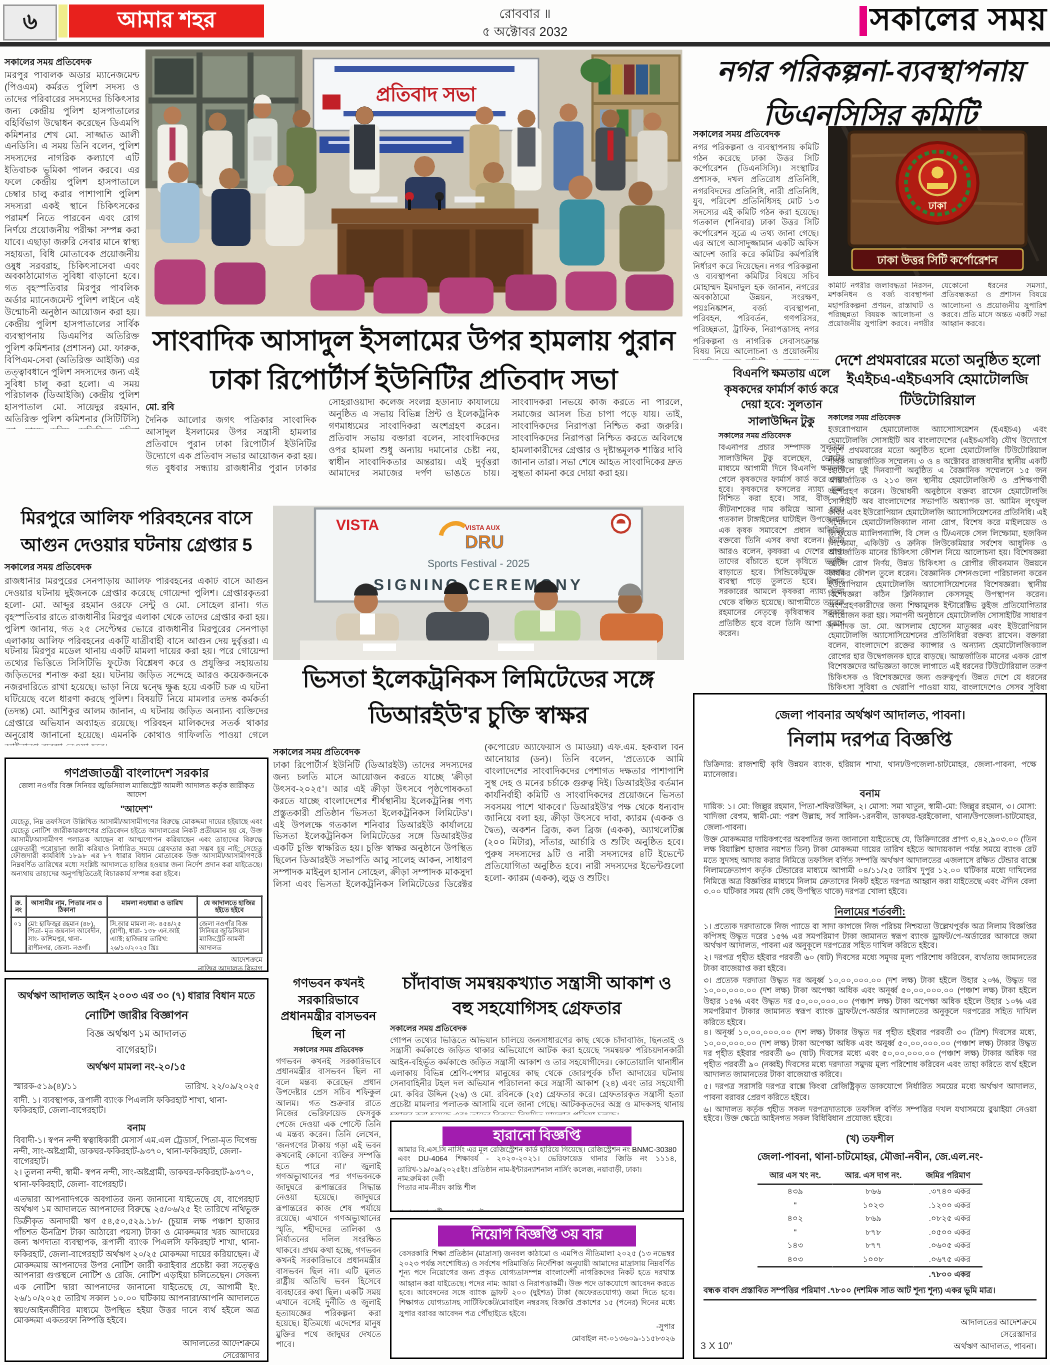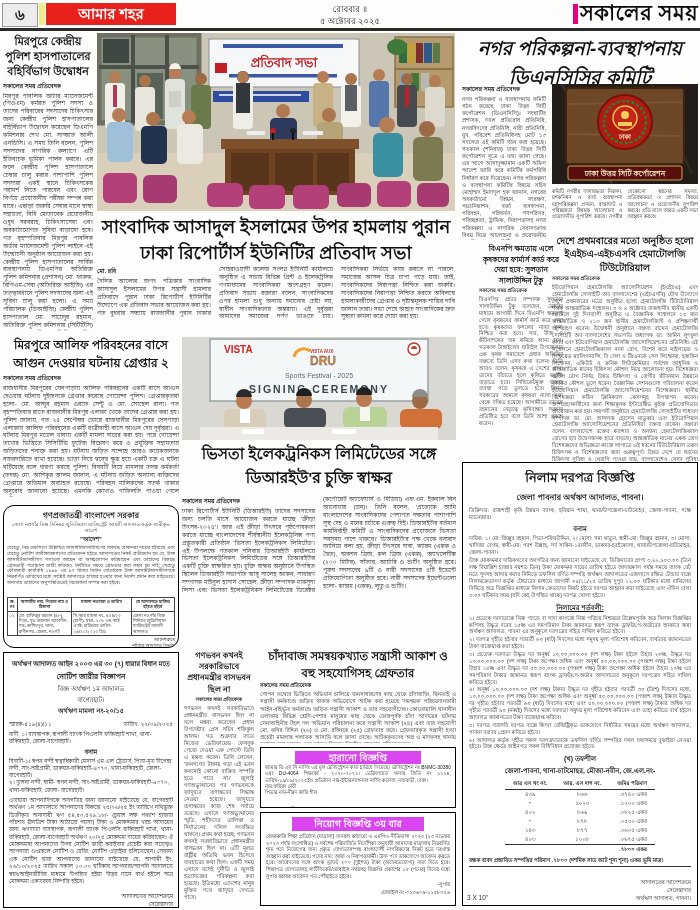--- a/index.html
+++ b/index.html
@@ -23,50 +23,49 @@
   
   .h-xl{font-weight:bold;line-height:1.45;color:#111;}
   .by{font-size:6px;font-weight:bold;color:#111;margin-bottom:1px;}
   .bt{font-size:6px;line-height:1.32;color:#262626;}
   .bt2{font-size:5.5px;line-height:1.3;color:#262626;}
   .bt3{font-size:5.3px;line-height:1.3;color:#262626;}
   .bt4{font-size:5px;line-height:1.27;color:#262626;}
   .cols3{column-count:3;column-gap:8px;}
   .cols2{column-count:2;column-gap:8px;}
   .box{border:1px solid #000;background:#fff;box-sizing:border-box;}
-  .blackbar{background:#d946ef;color:#fff;font-weight:bold;text-align:center;}
+  .blackbar{background:#a21caf;color:#fff;font-weight:bold;text-align:center;}
   .sigr{text-align:right;}
   table{border-collapse:collapse;}
   .mtbl td,.mtbl th{border:0.5px solid #444;font-size:4.3px;line-height:1.25;padding:1px;vertical-align:top;text-align:left;font-weight:normal;}
   .mtbl th{font-weight:bold;text-align:center;}
   .atbl{margin:2px auto 0 auto;}
   .atbl th{font-size:5.4px;font-weight:bold;padding:1px 8px;border-bottom:0.5px solid #333;}
   .atbl td{font-size:5.4px;padding:0.5px 8px;text-align:center;}
   .atbl td.amt{text-align:right;}
   .atbl tr.tot td{border-top:1px solid #333;font-weight:bold;}
   .pre{white-space:pre-line;}
 </style>
 </head>
 <body>
 
 <div class="abs pgnum">৬</div>
 <div class="abs ysliver"></div>
 <div class="abs secbox">আমার শহর</div>
 <div class="abs dateblk">
   <div>রোববার ॥</div>
-  <div>৫ অক্টোবর ২০২৫</div>
+  <div>৫ অক্টোবর 2032</div>
 </div>
 <div class="abs masthead">
   <div class="mastbar"></div>
   <div class="masttxt">সকালের সময়</div>
 </div>
 <div class="abs toprule"></div>
 
 <div class="abs" style="left:3px;top:34px;width:90px;height:298px;">
-  <div class="h-xl ctr" style="font-size:11px;line-height:1.35;">মিরপুরে কেন্দ্রীয় পুলিশ হাসপাতালের বহির্বিভাগ উদ্বোধন</div>
   <div class="by" style="margin-top:2px;">সকালের সময় প্রতিবেদক</div>
   <div class="bt just clip" style="height:238px;">মিরপুর পাবলিক অর্ডার ম্যানেজমেন্ট (পিওএম) কর্মরত পুলিশ সদস্য ও তাদের পরিবারের সদস্যদের চিকিৎসার জন্য কেন্দ্রীয় পুলিশ হাসপাতালের বহির্বিভাগ উদ্বোধন করেছেন ডিএমপি কমিশনার শেখ মো. সাজ্জাত আলী এনডিসি। এ সময় তিনি বলেন, পুলিশ সদস্যদের নাগরিক কল্যাণে এটি ইতিবাচক ভূমিকা পালন করবে। এর ফলে কেন্দ্রীয় পুলিশ হাসপাতালে চেম্বার চালু করার পাশাপাশি পুলিশ সদস্যরা একই স্থানে চিকিৎসকের পরামর্শ নিতে পারবেন এবং রোগ নির্ণয়ে প্রয়োজনীয় পরীক্ষা সম্পন্ন করা যাবে। এছাড়া জরুরি সেবার মানে স্বাস্থ্য সহায়তা, বিধি মোতাবেক প্রয়োজনীয় ওষুধ সরবরাহ, চিকিৎসাসেবা এবং অবকাঠামোগত সুবিধা বাড়ানো হবে। গত বৃহস্পতিবার মিরপুর পাবলিক অর্ডার ম্যানেজমেন্ট পুলিশ লাইনে এই উন্মোচনী অনুষ্ঠান আয়োজন করা হয়। কেন্দ্রীয় পুলিশ হাসপাতালের সার্বিক ব্যবস্থাপনায় ডিএমপির অতিরিক্ত পুলিশ কমিশনার (প্রশাসন) মো. ফারুক, বিপিএম-সেবা (অতিরিক্ত আইজি) এর তত্ত্বাবধানে পুলিশ সদস্যদের জন্য এই সুবিধা চালু করা হলো। এ সময় পরিচালক (ডিআইজি) কেন্দ্রীয় পুলিশ হাসপাতাল মো. সায়েদুর রহমান, অতিরিক্ত পুলিশ কমিশনার (সিটিটিসি) মো. মাসুদ করিম, অতিরিক্ত পুলিশ কমিশনার (ডিবি) মো. শহিদুল ইসলাম বিপিএম, পিপিএম, অতিরিক্ত পুলিশ কমিশনার (লজিস্টিকস, বিমান ও প্রকিউরমেন্ট) হাসান মো. শওকত আলী, অতিরিক্ত পুলিশ কমিশনার (ট্রাফিক) মো. জিল্লুর রহমানসহ ডিএমপির ঊর্ধ্বতন কর্মকর্তারা উপস্থিত ছিলেন।</div>
 </div>
 
 <div class="abs" style="left:97px;top:33px;width:358px;height:178px;">
 <svg width="358" height="178" viewBox="0 0 358 178" xmlns="http://www.w3.org/2000/svg">
   <rect width="358" height="178" fill="#ccc6b6"></rect>
   <rect y="120" width="358" height="58" fill="#d9cfba"></rect>
 
   <rect x="2" y="2" width="100" height="88" fill="#88907f"></rect>
@@ -259,26 +258,26 @@
 </div>
 <div class="abs" style="left:182px;top:442px;width:274px;">
   <div class="h-xl ctr" style="font-size:15.5px;line-height:1.55;">ভিসতা ইলেকট্রনিকস লিমিটেডের সঙ্গে ডিআরইউ'র চুক্তি স্বাক্ষর</div>
 </div>
 <div class="abs cols2 clip" style="left:182px;top:496px;width:274px;height:150px;">
   <div class="by">সকালের সময় প্রতিবেদক</div>
   <div class="bt just">ঢাকা রিপোর্টার্স ইউনিটি (ডিআরইউ) তাদের সদস্যদের জন্য চলতি মাসে আয়োজন করতে যাচ্ছে 'ক্রীড়া উৎসব-২০২৫'। আর এই ক্রীড়া উৎসবে পৃষ্ঠপোষকতা করতে যাচ্ছে বাংলাদেশের শীর্ষস্থানীয় ইলেকট্রনিক্স পণ্য প্রস্তুতকারী প্রতিষ্ঠান 'ভিসতা ইলেকট্রনিকস লিমিটেড'। এই উপলক্ষে গতকাল শনিবার ডিআরইউ কার্যালয়ে ভিসতা ইলেকট্রনিকস লিমিটেডের সঙ্গে ডিআরইউর একটি চুক্তি স্বাক্ষরিত হয়। চুক্তি স্বাক্ষর অনুষ্ঠানে উপস্থিত ছিলেন ডিআরইউ সভাপতি আবু সালেহ আকন, সাধারণ সম্পাদক মাইনুল হাসান সোহেল, ক্রীড়া সম্পাদক মাকসুদা লিসা এবং ভিসতা ইলেকট্রনিকস লিমিটেডের ডিরেক্টর (কর্পোরেট অ্যাফেয়ার্স ও মিডিয়া) এফ.এম. ইকবাল বিন আনোয়ার (ডন)। তিনি বলেন, 'প্রত্যেকে আমি বাংলাদেশের সাংবাদিকদের পেশাগত দক্ষতার পাশাপাশি সুস্থ দেহ ও মনের চর্চাকে গুরুত্ব দিই। ডিআরইউর বর্তমান কার্যনির্বাহী কমিটি ও সাংবাদিকদের প্রয়োজনে ভিসতা সবসময় পাশে থাকবে।' ডিআরইউ'র পক্ষ থেকে ধন্যবাদ জানিয়ে বলা হয়, ক্রীড়া উৎসবে দাবা, ক্যারম (একক ও দ্বৈত), অকশন ব্রিজ, কল ব্রিজ (একক), অ্যাথলেটিক্স (২০০ মিটার), সাঁতার, আর্চারি ও শুটিং অনুষ্ঠিত হবে। পুরুষ সদস্যদের ৯টি ও নারী সদস্যদের ৪টি ইভেন্টে প্রতিযোগিতা অনুষ্ঠিত হবে। নারী সদস্যদের ইভেন্টগুলো হলো- ক্যারম (একক), লুডু ও শুটিং।</div>
 </div>
 
 <div class="abs" style="left:3px;top:336px;width:176px;">
-  <div class="h-xl ctr" style="font-size:12px;line-height:1.5;">মিরপুরে আলিফ পরিবহনের বাসে আগুন দেওয়ার ঘটনায় গ্রেপ্তার ২</div>
+  <div class="h-xl ctr" style="font-size:12px;line-height:1.5;">মিরপুরে আলিফ পরিবহনের বাসে আগুন দেওয়ার ঘটনায় গ্রেপ্তার 5</div>
   <div class="by" style="margin-top:1px;">সকালের সময় প্রতিবেদক</div>
   <div class="bt just clip" style="height:112px;">রাজধানীর মিরপুরের সেনপাড়ায় আলিফ পরিবহনের একটি বাসে আগুন দেওয়ার ঘটনায় দুইজনকে গ্রেপ্তার করেছে গোয়েন্দা পুলিশ। গ্রেপ্তারকৃতরা হলো- মো. আব্দুর রহমান ওরফে সেন্টু ও মো. সোহেল রানা। গত বৃহস্পতিবার রাতে রাজধানীর মিরপুর এলাকা থেকে তাদের গ্রেপ্তার করা হয়। পুলিশ জানায়, গত ২৫ সেপ্টেম্বর ভোরে রাজধানীর মিরপুরের সেনপাড়া এলাকায় আলিফ পরিবহনের একটি যাত্রীবাহী বাসে আগুন দেয় দুর্বৃত্তরা। এ ঘটনায় মিরপুর মডেল থানায় একটি মামলা দায়ের করা হয়। পরে গোয়েন্দা তথ্যের ভিত্তিতে সিসিটিভি ফুটেজ বিশ্লেষণ করে ও প্রযুক্তির সহায়তায় জড়িতদের শনাক্ত করা হয়। ঘটনায় জড়িত সন্দেহে আরও কয়েকজনকে নজরদারিতে রাখা হয়েছে। ভাড়া নিয়ে দ্বন্দ্বে ক্ষুব্ধ হয়ে একটি চক্র এ ঘটনা ঘটিয়েছে বলে ধারণা করছে পুলিশ। বিষয়টি নিয়ে মামলার তদন্ত কর্মকর্তা (তদন্ত) মো. আশিকুর আলম জানান, এ ঘটনায় জড়িত অন্যান্য ব্যক্তিদের গ্রেপ্তারে অভিযান অব্যাহত রয়েছে। পরিবহন মালিকদের সতর্ক থাকার অনুরোধ জানানো হয়েছে। এমনকি কোথাও গাফিলতি পাওয়া গেলে আইনানুগ ব্যবস্থা নেওয়া হবে।</div>
 </div>
 
-<div class="abs box clip" style="left:3px;top:505px;width:176px;height:143px;padding:3px;border-radius:11px;">
+<div class="abs box clip" style="left:3px;top:505px;width:176px;height:143px;padding:3px;">
   <div class="ctr" style="font-size:8px;font-weight:bold;">গণপ্রজাতন্ত্রী বাংলাদেশ সরকার</div>
   <div class="ctr" style="font-size:4.8px;line-height:1.25;">জেলা নওগাঁর বিজ্ঞ সিনিয়র জুডিসিয়াল ম্যাজিস্ট্রেট আমলী আদালত কর্তৃক জারীকৃত আদেশ</div>
   <div class="ctr" style="font-size:6px;font-weight:bold;">"আদেশ"</div>
   <div class="just clip" style="font-size:4.7px;line-height:1.25;height:50px;color:#262626;">যেহেতু, নিম্ন তফসিলে উল্লিখিত আসামী/আসামীগণের বিরুদ্ধে মোকদ্দমা দায়ের হইয়াছে এবং যেহেতু নোটিশ জারীকারকগণের প্রতিবেদন হইতে আদালতের নিকট প্রতীয়মান হয় যে, উক্ত আসামী/আসামীগণ পলাতক আছেন বা আত্মগোপন করিয়াছেন এবং তাহাদের বিরুদ্ধে গ্রেফতারী পরোয়ানা জারী করিয়াও নির্ধারিত সময়ে গ্রেফতার করা সম্ভব হয় নাই; সেহেতু ফৌজদারী কার্যবিধি ১৮৯৮ এর ৮৭ ধারার বিধান মোতাবেক উক্ত আসামী/আসামীগণকে নিম্নবর্ণিত তারিখের মধ্যে সংশ্লিষ্ট আদালতে হাজির হওয়ার জন্য নির্দেশ প্রদান করা যাইতেছে। অন্যথায় তাহাদের অনুপস্থিতিতেই বিচারকার্য সম্পন্ন করা হইবে।</div>
   <table class="mtbl" style="width:100%;margin-top:2px;">
     <tbody>
         <tr>
       <th>ক্র. নং</th>
       <th>আসামীর নাম, পিতার নাম ও ঠিকানা</th>
       <th>মামলা নং/ধারা ও তারিখ</th>
@@ -343,22 +342,22 @@
 </div>
 
 <div class="abs box clip" style="left:260px;top:812px;width:196px;height:94px;padding:3px 5px;">
   <div class="blackbar" style="font-size:9.5px;height:14px;line-height:14px;margin:1px 26px;">নিয়োগ বিজ্ঞপ্তি ৩য় বার</div>
   <div class="just" style="font-size:5px;line-height:1.32;margin-top:2px;">বেসরকারি শিক্ষা প্রতিষ্ঠান (মাদ্রাসা) জনবল কাঠামো ও এমপিও নীতিমালা ২০২৫ (১৩ নভেম্বর ২০২৩ পর্যন্ত সংশোধিত) ও সর্বশেষ পরিমার্জিত নির্দেশিকা অনুযায়ী আমাদের মাদ্রাসায় নিম্নবর্ণিত শূন্য পদে নিয়োগের জন্য প্রকৃত যোগ্যতাসম্পন্ন বাংলাদেশী নাগরিকদের নিকট হতে দরখাস্ত আহ্বান করা যাইতেছে। পদের নাম: আয়া ও নিরাপত্তাকর্মী। উক্ত পদে ডাকযোগে আবেদন করতে হবে। আবেদনের সঙ্গে ব্যাংক ড্রাফট ২০০ (দুইশত) টাকা (অফেরতযোগ্য) জমা দিতে হবে। শিক্ষাগত যোগ্যতাসহ সার্টিফিকেট/মোবাইল নম্বরসহ বিজ্ঞপ্তি প্রকাশের ১৫ (পনের) দিনের মধ্যে সুপার বরাবর আবেদন পত্র পৌঁছাইতে হইবে।</div>
   <div class="sigr" style="font-size:5px;margin-top:2px;">-সুপার</div>
   <div class="sigr" style="font-size:5px;">মোবাইল নং-০১৩৬০৯-১১৫৮৩২৬</div>
 </div>
 
 <div class="abs box" style="left:462px;top:462px;width:236px;height:444px;padding:5px 6px;">
+  <div class="ctr" style="font-size:8px;font-weight:bold;margin-top:2px;">জেলা পাবনার অর্থঋণ আদালত, পাবনা।</div>
   <div class="ctr" style="font-size:13px;font-weight:bold;">নিলাম দরপত্র বিজ্ঞপ্তি</div>
-  <div class="ctr" style="font-size:8px;font-weight:bold;margin-top:2px;">জেলা পাবনার অর্থঋণ আদালত, পাবনা।</div>
   <div class="just" style="font-size:5.3px;line-height:1.3;margin-top:3px;">ডিক্রিদার: রাজশাহী কৃষি উন্নয়ন ব্যাংক, হরিয়ান শাখা, থানা/উপজেলা-চাটমোহর, জেলা-পাবনা, পক্ষে ম্যানেজার।</div>
   <div class="ctr" style="font-size:6.8px;font-weight:bold;margin-top:2px;">বনাম</div>
   <div class="just" style="font-size:5.3px;line-height:1.3;">দায়িক: ১। মো: জিল্লুর রহমান, পিতা-শফিরউদ্দিন, ২। মোসা: সমা খাতুন, স্বামী-মো: জিল্লুর রহমান, ৩। মোসা: খাদিজা বেগম, স্বামী-মো: পরশ উল্লাহ, সর্ব সাকিন-১রনবীন, ডাকঘর-হরইকোলা, থানা/উপজেলা-চাটমোহর, জেলা-পাবনা।</div>
   <div class="just" style="font-size:5.3px;line-height:1.3;margin-top:2px;">উক্ত মোকদ্দমার দায়িকগণের অবগতির জন্য জানানো যাইতেছে যে, ডিক্রিদারের প্রাপ্য ৩,৪২,৯০৩.০০ (তিন লক্ষ বিয়াল্লিশ হাজার নয়শত তিন) টাকা মোকদ্দমা দায়ের তারিখ হইতে আদায়কাল পর্যন্ত সময়ে ব্যাংক রেট মতে সুদসহ আদায় করার নিমিত্তে তফসিল বর্ণিত সম্পত্তি অর্থঋণ আদালতের এজলাসে রক্ষিত টেন্ডার বাক্সে নিলামক্রেতাগণ কর্তৃক টেন্ডারের মাধ্যমে আগামী ০৪/১১/২৫ তারিখ দুপুর ১২.০০ ঘটিকার মধ্যে দাখিলের নিমিত্তে অত্র বিজ্ঞপ্তির মাধ্যমে নিলাম ক্রেতাদের নিকট হইতে দরপত্র আহ্বান করা যাইতেছে এবং ঐদিন বেলা ৩.০০ ঘটিকার সময় (যদি কেহ উপস্থিত থাকে) দরপত্র খোলা হইবে।</div>
   <div class="ctr" style="font-size:6.8px;font-weight:bold;text-decoration:underline;margin-top:3px;">নিলামের শর্তবলী:</div>
   <div class="just" style="font-size:5.3px;line-height:1.3;margin-top:1px;">১। প্রত্যেক দরদাতাকে নিজ প্যাডে বা সাদা কাগজে নিজ পরিচয় নিশ্চয়তা উল্লেখপূর্বক অত্র নিলাম বিজ্ঞপ্তির কপিসহ উদ্ধৃত দরের ১৫% এর সমপরিমাণ টাকা জামানত স্বরূপ ব্যাংক ড্রাফট/পে-অর্ডারের আকারে জমা অর্থঋণ আদালত, পাবনা এর অনুকূলে দরপত্রের সহিত দাখিল করিতে হইবে।</div>
   <div class="just" style="font-size:5.3px;line-height:1.3;margin-top:1px;">২। দরপত্র গৃহীত হইবার পরবর্তী ৬০ (ষাট) দিবসের মধ্যে সমুদয় মূল্য পরিশোধ করিবেন, ব্যর্থতায় জামানতের টাকা বাজেয়াপ্ত করা হইবে।</div>
   <div class="just" style="font-size:5.3px;line-height:1.3;margin-top:1px;">৩। প্রত্যেক দরদাতা উদ্ধৃত দর অনূর্ধ্ব ১০,০০,০০০.০০ (দশ লক্ষ) টাকা হইলে উহার ২০%, উদ্ধৃত দর ১০,০০,০০০.০০ (দশ লক্ষ) টাকা অপেক্ষা অধিক এবং অনূর্ধ্ব ৫০,০০,০০০.০০ (পঞ্চাশ লক্ষ) টাকা হইলে উহার ১৫% এবং উদ্ধৃত দর ৫০,০০,০০০.০০ (পঞ্চাশ লক্ষ) টাকা অপেক্ষা অধিক হইলে উহার ১০% এর সমপরিমাণ টাকার জামানত স্বরূপ ব্যাংক ড্রাফট/পে-অর্ডার আদালতের অনুকূলে দরপত্রের সহিত দাখিল করিতে হইবে।</div>
   <div class="just" style="font-size:5.3px;line-height:1.3;margin-top:1px;">৪। অনূর্ধ্ব ১০,০০,০০০.০০ (দশ লক্ষ) টাকার উদ্ধৃত দর গৃহীত হইবার পরবর্তী ৩০ (ত্রিশ) দিবসের মধ্যে, ১০,০০,০০০.০০ (দশ লক্ষ) টাকা অপেক্ষা অধিক এবং অনূর্ধ্ব ৫০,০০,০০০.০০ (পঞ্চাশ লক্ষ) টাকার উদ্ধৃত দর গৃহীত হইবার পরবর্তী ৬০ (ষাট) দিবসের মধ্যে এবং ৫০,০০,০০০.০০ (পঞ্চাশ লক্ষ) টাকার অধিক দর গৃহীত পরবর্তী ৯০ (নব্বই) দিবসের মধ্যে দরদাতা সমুদয় মূল্য পরিশোধ করিবেন এবং তাহা করিতে ব্যর্থ হইলে আদালত জামানতের টাকা বাজেয়াপ্ত করিবে।</div>
   <div class="just" style="font-size:5.3px;line-height:1.3;margin-top:1px;">৫। দরপত্র সরাসরি দরপত্র বাক্সে কিংবা রেজিষ্ট্রিকৃত ডাকযোগে নির্ধারিত সময়ের মধ্যে অর্থঋণ আদালত, পাবনা বরাবর প্রেরণ করিতে হইবে।</div>

